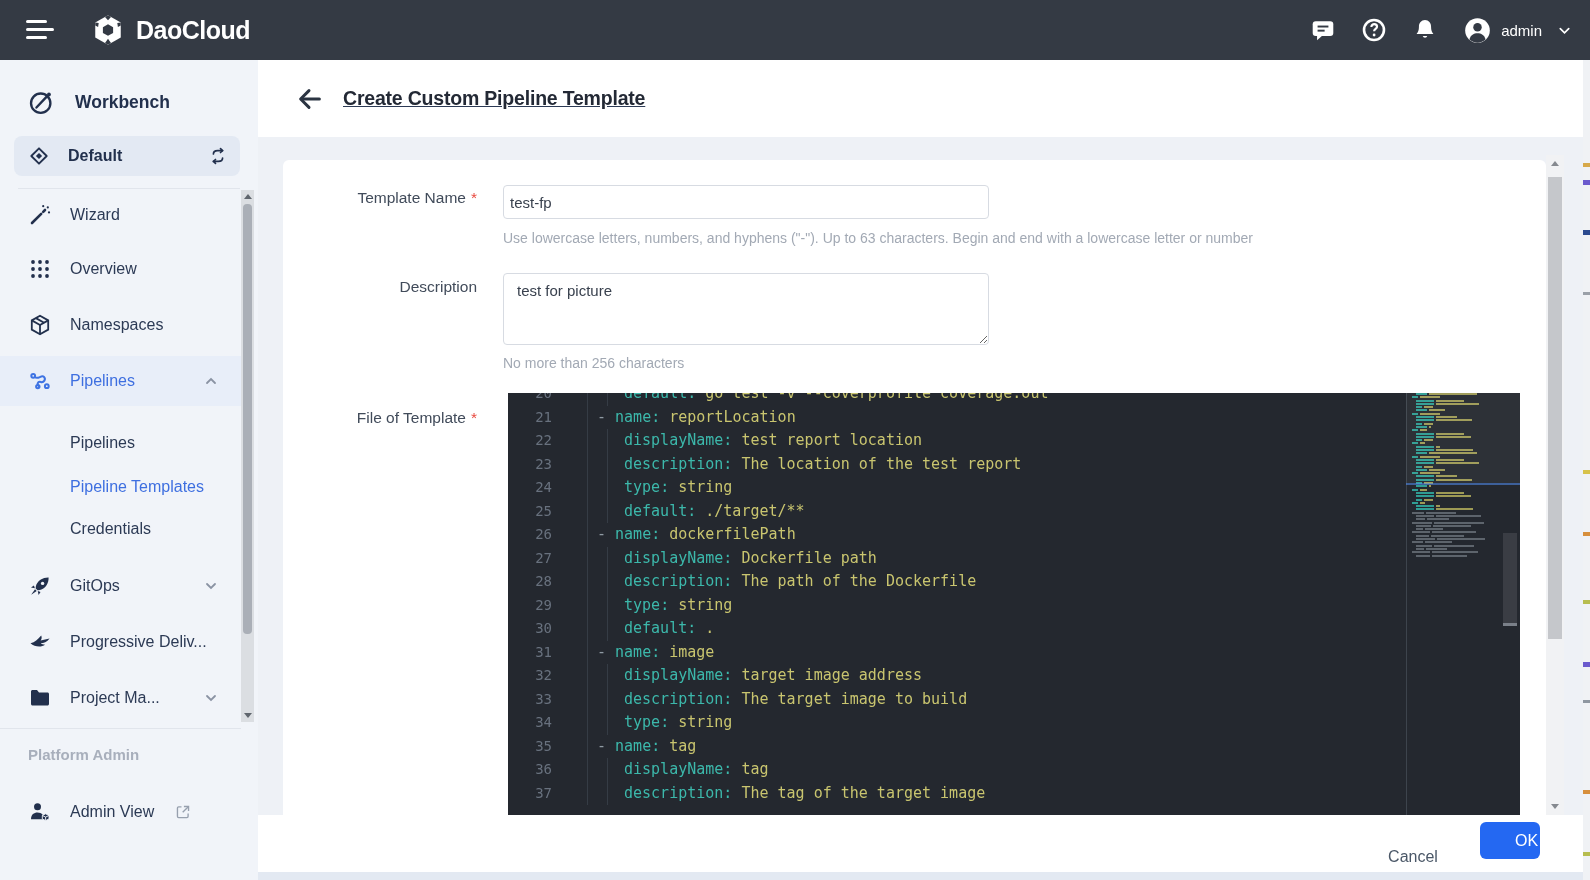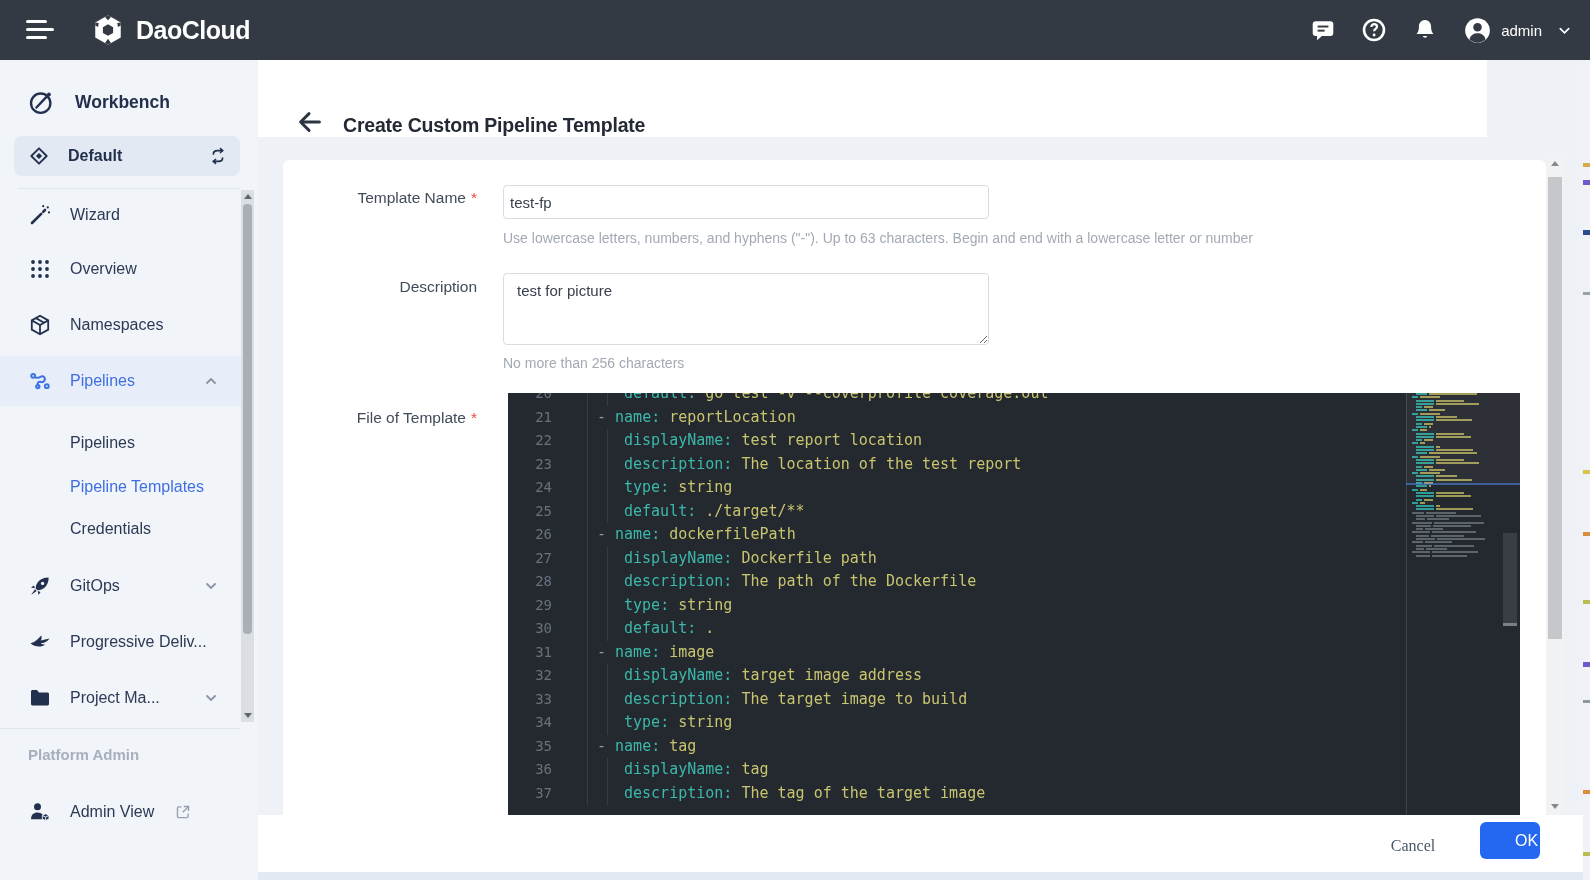--- a/index.html
+++ b/index.html
@@ -42,21 +42,21 @@
   .ext-ic { width:18px; height:18px; margin-left:2px; }
 
   
   .sb-scroll { position:absolute; left:241px; top:130px; width:13px; height:532px; background:#dbdee2; }
   .sb-thumb { position:absolute; left:2px; top:14px; width:9px; height:430px; background:#aaafb7; border-radius:4px; cursor:pointer; }
   .tri { width:0; height:0; position:absolute; left:2.5px; }
   .tri.up { top:4px; border-left:4px solid transparent; border-right:4px solid transparent; border-bottom:5px solid #60666e; }
   .tri.dn { bottom:4px; border-left:4px solid transparent; border-right:4px solid transparent; border-top:5px solid #60666e; }
 
   
-  .main-header { position:absolute; left:258px; top:60px; width:1229px; height:77px; background:#fff; display:flex; align-items:flex-end; padding-left:37px; z-index:5; }
+  .main-header { position:absolute; left:258px; top:60px; width:1332px; height:77px; background:#fff; display:flex; align-items:center; padding-left:37px; z-index:5;text-decoration:underline; }
   .back-btn { width:30px; height:30px; cursor:pointer; }
   .page-title { font-size:19.5px; font-weight:700; color:#232935; margin-left:18px; letter-spacing:-0.2px; }
 
   
   .content { position:absolute; left:258px; top:137px; width:1332px; height:678px; background:#eef1f6; }
   .card { position:absolute; left:25px; top:23px; width:1263px; height:655px; background:#fff; border-radius:6px 6px 0 0; }
   .f-label { position:absolute; width:194px; text-align:right; font-size:15.5px; color:#414b5a; }
   .req { color:#e8493f; margin-left:5px; font-size:15.5px; }
   .f-input { position:absolute; left:220px; width:486px; height:34px; border:1px solid #d7dbe2; border-radius:4px; padding:0 6px; font-size:15px; color:#39414e; font-family:"Liberation Sans", sans-serif; background:#fff; outline:none; }
   .f-textarea { position:absolute; left:220px; width:486px; height:72px; border:1px solid #d7dbe2; border-radius:4px; padding:8px 13px; font-size:15px; color:#39414e; font-family:"Liberation Sans", sans-serif; resize:vertical; outline:none; }
@@ -93,21 +93,21 @@
   .pg-scroll .tri.up { left:5px; top:6px; border-bottom-color:#85898f; }
   .pg-scroll .tri.dn { left:5px; bottom:6px; border-top-color:#85898f; }
   .pg-thumb { position:absolute; left:2px; top:22px; width:14px; height:462px; background:#c5c7cb; cursor:pointer; }
 
   
   .ruler { position:absolute; left:1583px; top:60px; width:7px; height:820px; background:#f0f2f5; z-index:26; }
   .ruler i { position:absolute; left:0; width:7px; display:block; }
 
   
   .footer { position:absolute; left:258px; top:815px; width:1332px; height:57px; background:#fff; z-index:24; }
-  .btn-cancel { position:absolute; left:1117px; top:12px; width:76px; height:38px; background:none; border:none; font-size:16px; color:#4a5767; font-family:Liberation Serif, serif; cursor:pointer; }
+  .btn-cancel { position:absolute; left:1117px; top:23px; width:76px; height:38px; background:none; border:none; font-size:16px; color:#4a5767; font-family:Liberation Sans, sans-serif; cursor:pointer; }
   .btn-ok { position:absolute; left:1222px; top:7px; width:60px; height:37px; background:#2468f2; border:none; border-radius:6px; color:#fff; font-size:16px; font-family:"Liberation Sans", sans-serif; cursor:pointer;padding-left:33px; }
   .bottom-strip { position:absolute; left:258px; top:872px; width:1332px; height:8px; background:#e3e9f2; z-index:24; }
 </style>
 </head>
 <body>
 
 <div class="topbar">
   <div class="hamburger">
       <i></i>
       <i></i>

